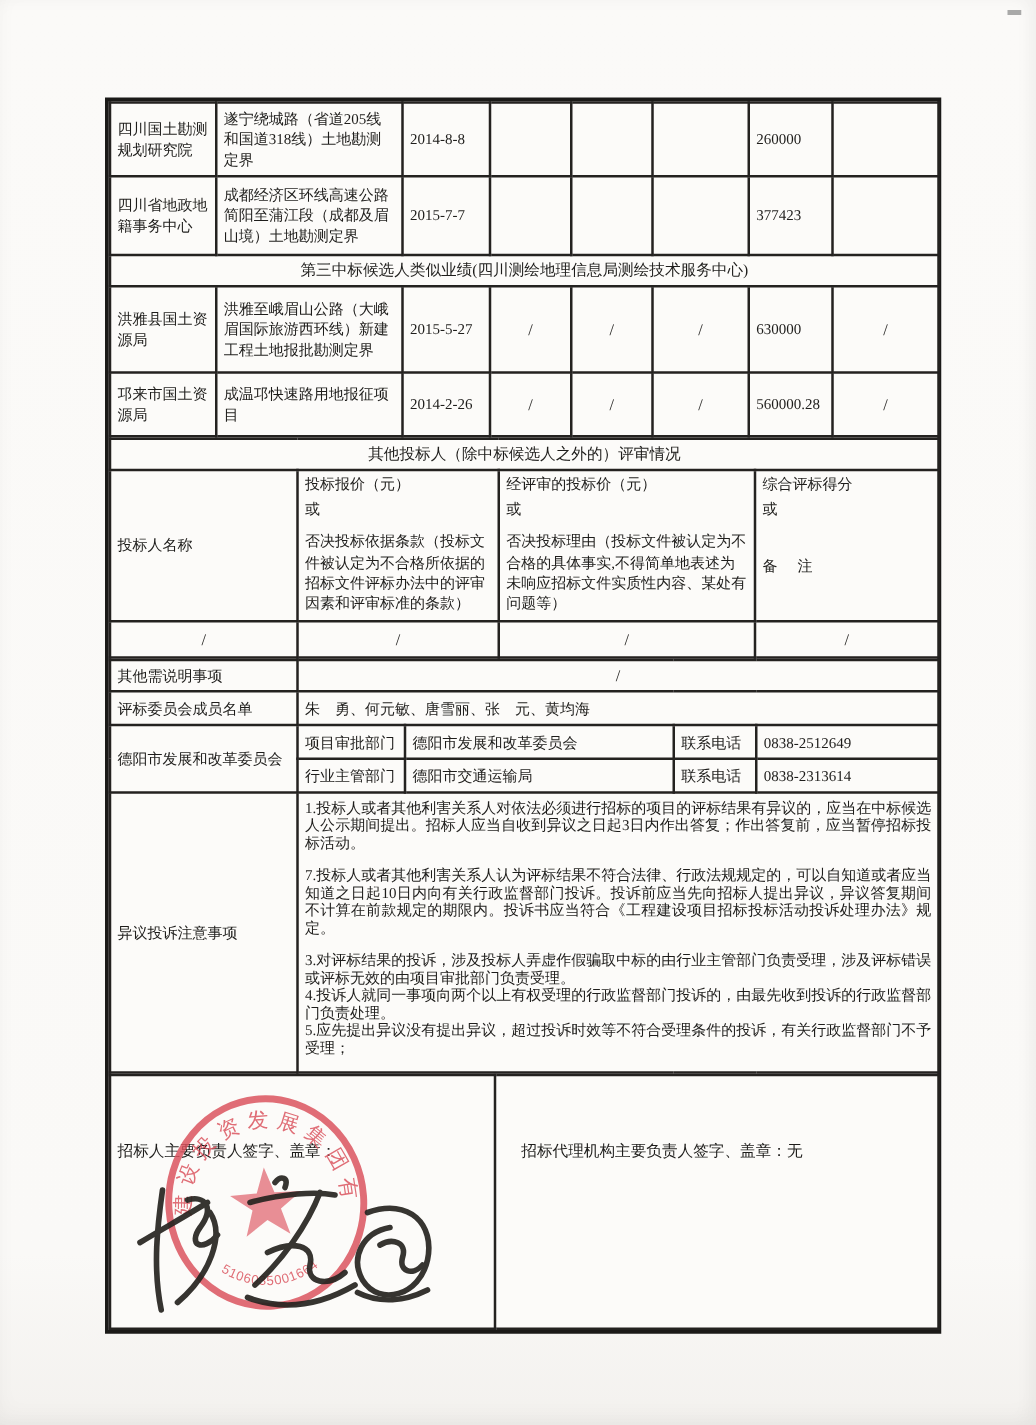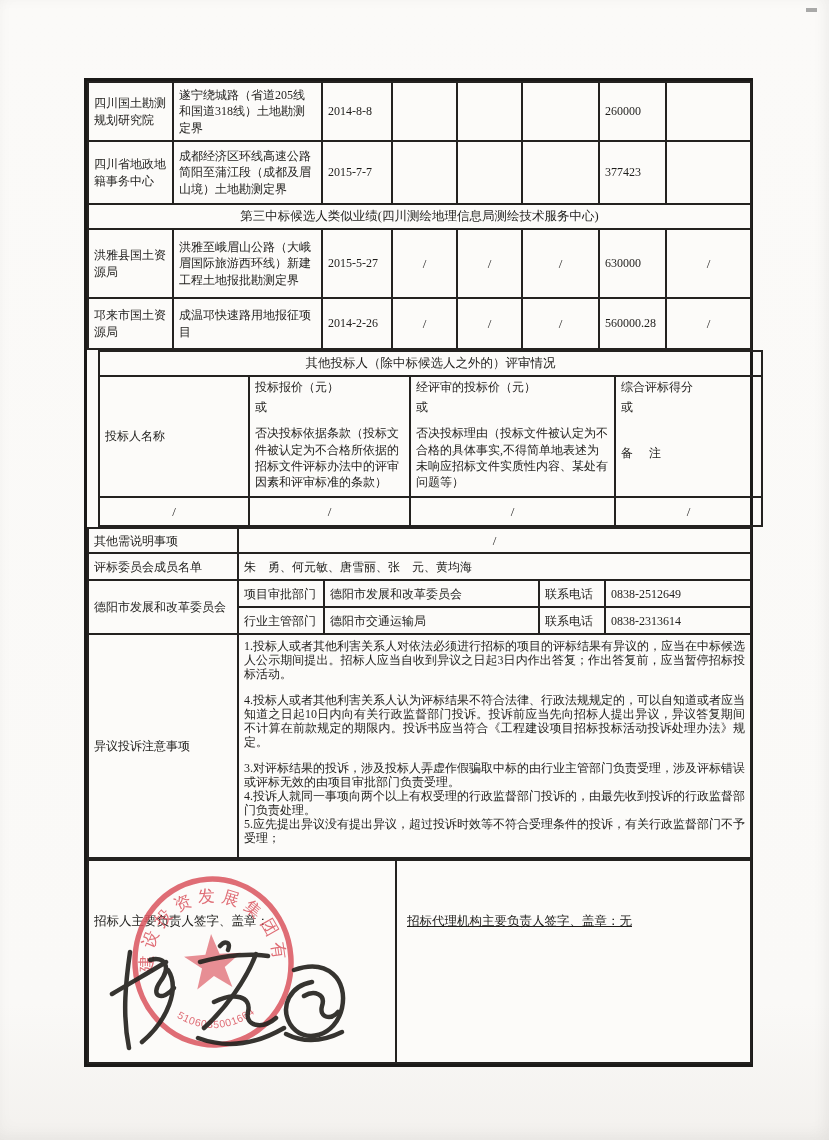--- a/index.html
+++ b/index.html
@@ -86,21 +86,21 @@
         <td>2014-2-26</td>
         <td class="slash">/</td>
         <td class="slash">/</td>
         <td class="slash">/</td>
         <td>560000.28</td>
         <td class="slash">/</td>
       </tr>
     </tbody>
       </table>
 
-    <table style="border-top:0;margin-left:11px;">
+    <table style="border-top:0;">
       <colgroup>
         <col style="width:150px">
           <col style="width:161px">
           <col style="width:205px">
           <col style="width:147px">
       </colgroup>
       <tbody>
           <tr class="sec-hdr">
         <td colspan="4" style="height:17px">其他投标人（除中标候选人之外的）评审情况</td>
       </tr>
@@ -165,42 +165,42 @@
         <td style="height:21px">行业主管部门</td>
         <td>德阳市交通运输局</td>
         <td>联系电话</td>
         <td class="center">0838-2313614</td>
       </tr>
       <tr>
         <td>异议投诉注意事项</td>
         <td colspan="4" class="vtop">
           <div class="notice-body">
             <p class="gap">1.投标人或者其他利害关系人对依法必须进行招标的项目的评标结果有异议的，应当在中标候选人公示期间提出。招标人应当自收到异议之日起3日内作出答复；作出答复前，应当暂停招标投标活动。</p>
-            <p class="gap">4.投标人或者其他利害关系人认为评标结果不符合法律、行政法规规定的，可以自知道或者应当知道之日起10日内向有关行政监督部门投诉。投诉前应当先向招标人提出异议，异议答复期间不计算在前款规定的期限内。投诉书应当符合《工程建设项目招标投标活动投诉处理办法》规定。</p>
+            <p class="gap">7.投标人或者其他利害关系人认为评标结果不符合法律、行政法规规定的，可以自知道或者应当知道之日起10日内向有关行政监督部门投诉。投诉前应当先向招标人提出异议，异议答复期间不计算在前款规定的期限内。投诉书应当符合《工程建设项目招标投标活动投诉处理办法》规定。</p>
             <p>3.对评标结果的投诉，涉及投标人弄虚作假骗取中标的由行业主管部门负责受理，涉及评标错误或评标无效的由项目审批部门负责受理。</p>
             <p>4.投诉人就同一事项向两个以上有权受理的行政监督部门投诉的，由最先收到投诉的行政监督部门负责处理。</p>
             <p>5.应先提出异议没有提出异议，超过投诉时效等不符合受理条件的投诉，有关行政监督部门不予受理；</p>
 
           </div>
         </td>
       </tr>
     </tbody>
       </table>
 
     <table style="border-top:0;">
       <colgroup>
           <col style="width:308px">
           <col style="width:355px">
         </colgroup>
       <tbody>
           <tr>
         <td class="sign-cell" style="height:147px">
           <span>招标人主要负责人签字、盖章：</span>
         </td>
-        <td class="sign-cell" style="padding-left:10px;text-decoration:underline;">
+        <td class="sign-cell" style="padding-left:20px;">
           <span>招标代理机构主要负责人签字、盖章：无</span>
         </td>
       </tr>
     </tbody>
       </table>
   </div>
 
   <svg class="seal-svg" viewBox="0 0 176 180">
     <g transform="rotate(-4 88 90)" opacity="0.82">
       <ellipse cx="88" cy="90" rx="78" ry="83" fill="none" stroke="#d94e59" stroke-width="5.5"></ellipse>

